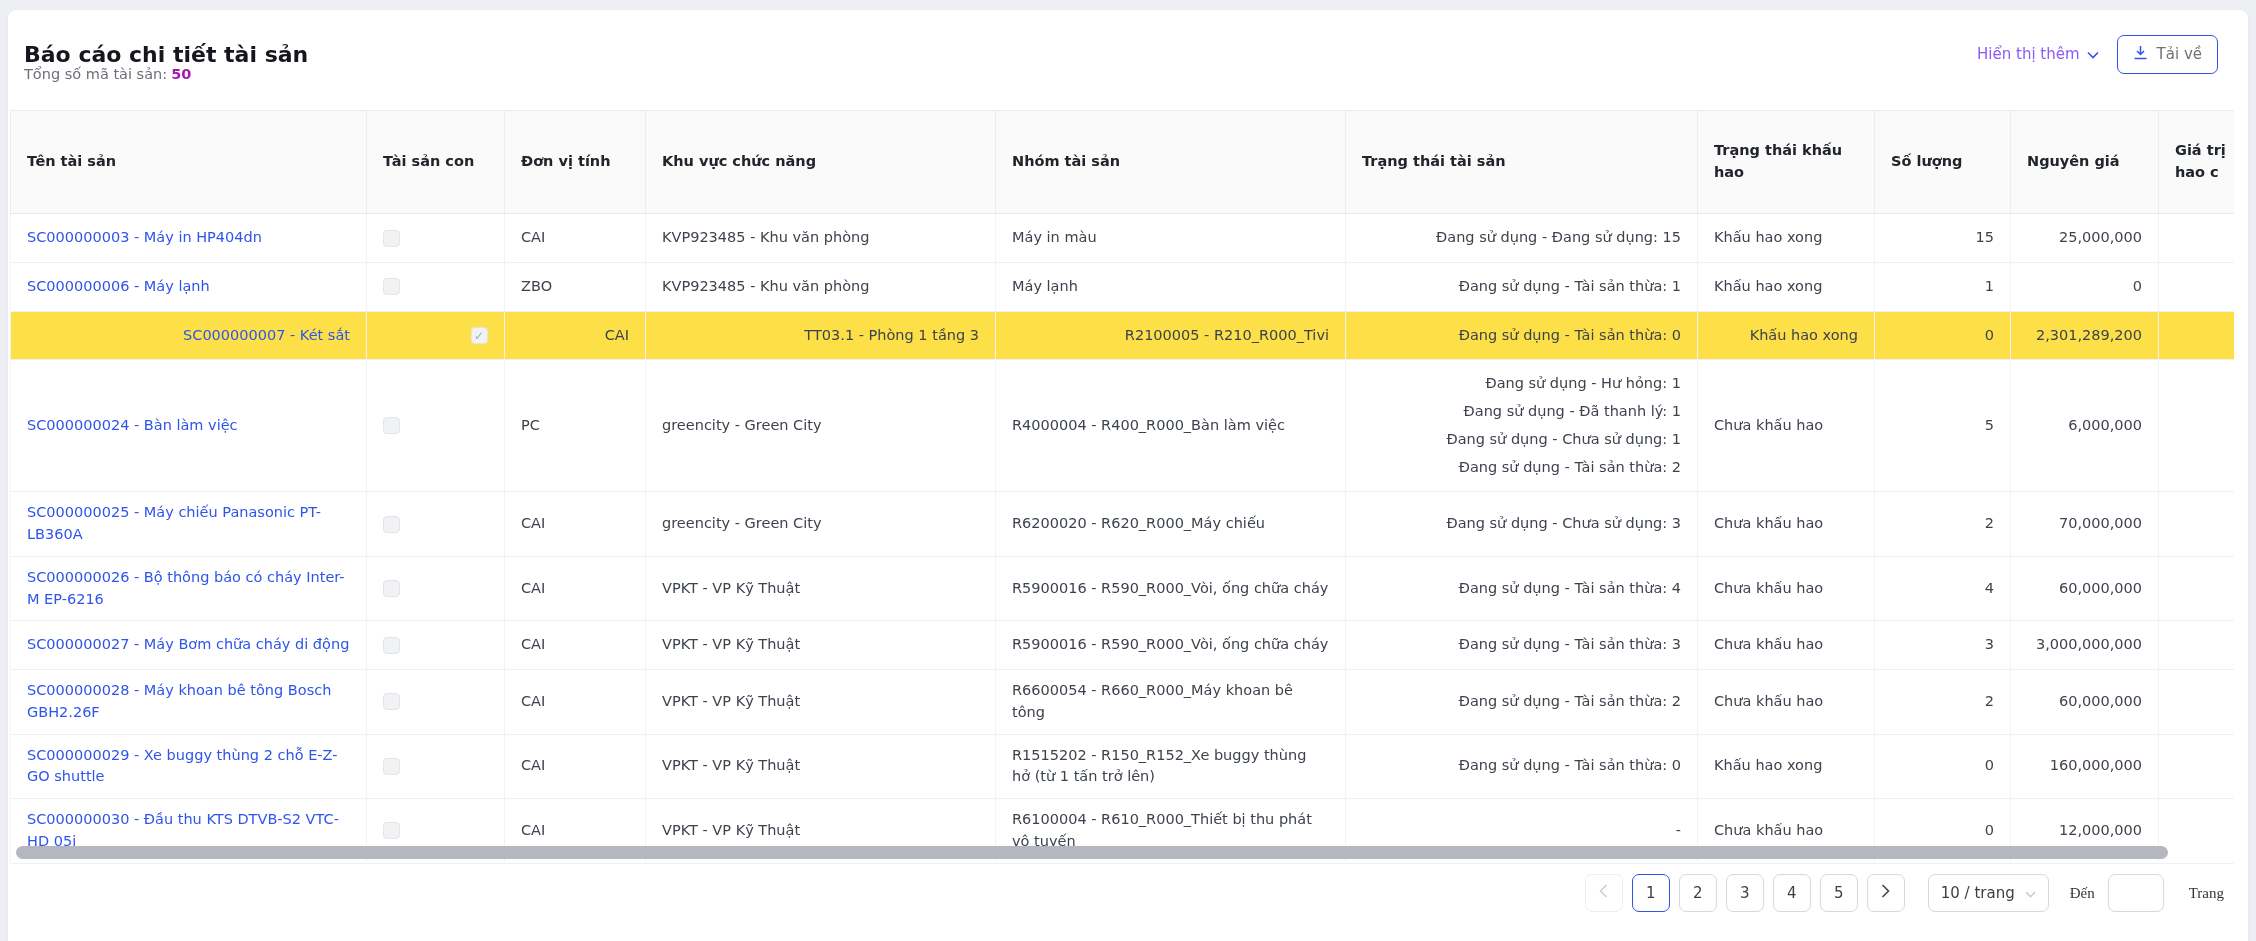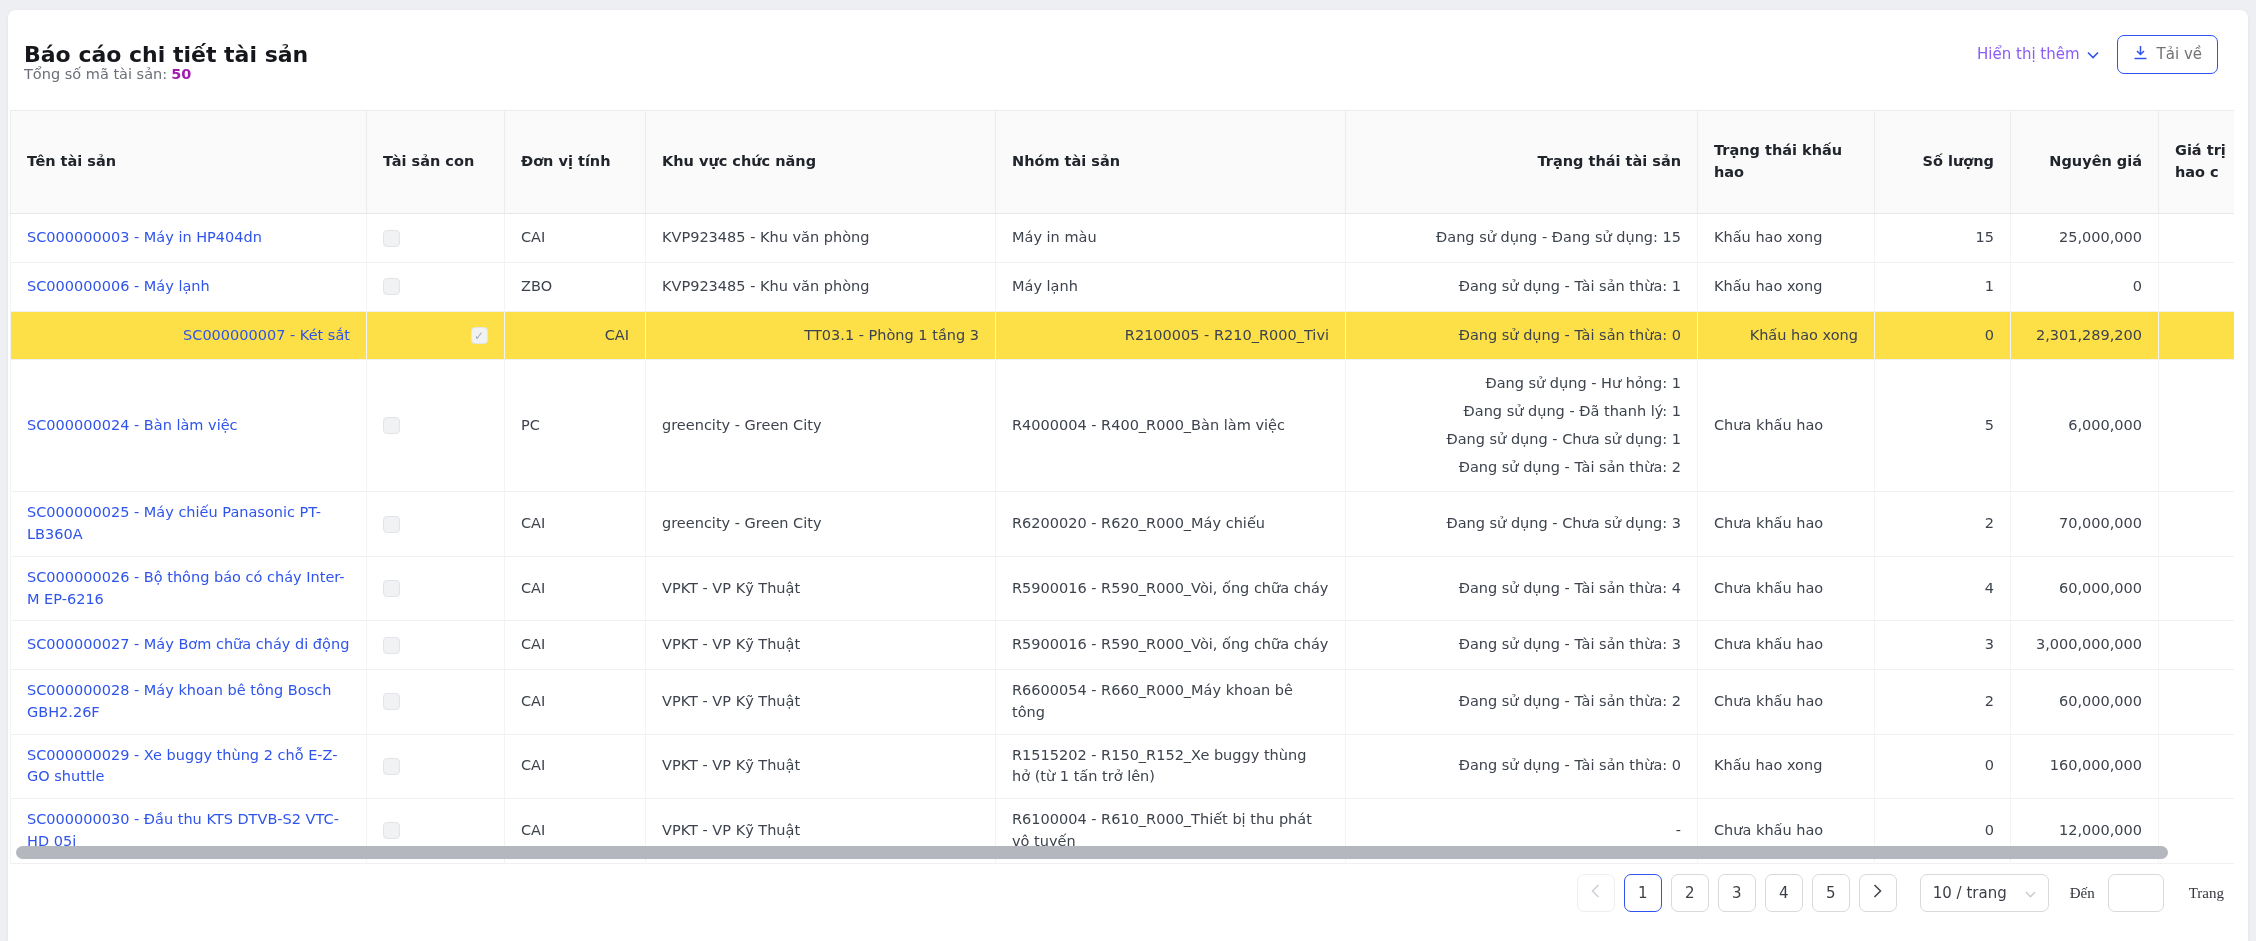--- a/index.html
+++ b/index.html
@@ -28,21 +28,21 @@
   .table-wrap { position:absolute; left:2px; top:100px; width:2224px; overflow:hidden; }
   table { border-collapse:separate; border-spacing:0; table-layout:fixed; width:2309px; }
   .col-name{width:357px} .col-child{width:138px} .col-unit{width:141px} .col-area{width:350px}
   .col-group{width:350px} .col-status{width:352px} .col-depreciation{width:177px}
   .col-qty{width:136px} .col-cost{width:148px} .col-remaining{width:160px}
 
   thead th { background:#fafafa; border-top:1px solid #ececec; border-bottom:1px solid #e7e7e7;
              border-right:1px solid #ececec; font-weight:700; font-size:14.5px; color:#20242b;
              padding:14px 16px; text-align:left; vertical-align:middle; height:104px; white-space:pre-line; line-height:1.5; }
   thead th:first-child { border-left:1px solid #ececec; }
-  thead th.align-right { text-align:right; }
+  thead th.align-right { }
 
   tbody td { border-bottom:1px solid #f0f0f0; border-right:1px solid #f3f3f3;
              padding:10px 16px; font-size:14.5px; color:#3d434d; vertical-align:middle; line-height:1.5;
              background:#fff; }
   tbody td:first-child { border-left:1px solid #f3f3f3; }
   tbody td.align-right { text-align:right; }
   tbody tr.hl td { background:#fde047;text-align:right; }
   tr[data-name="table-row"]:nth-child(1) td, tr[data-name="table-row"]:nth-child(2) td,
   tr[data-name="table-row"]:nth-child(3) td { height:44px; }
   .asset-link { color:#2f54eb; text-decoration:none; }
@@ -59,21 +59,21 @@
                    background:#b4b7be; border-radius:7px; cursor:pointer; }
 
   
   .pagination { position:absolute; top:864px; right:24px; display:flex; align-items:center; gap:9px; }
   .pg-item { min-width:38px; height:38px; border:1px solid #d9d9d9; border-radius:7px;
              background:#fff; display:flex; align-items:center; justify-content:center;
              font-size:15px; color:#3b3f46; cursor:pointer; font-family:inherit; }
   .pg-item.active { border-color:#2f54eb; }
   .pg-prev { border-color:#eeeeee; cursor:default; }
   .pg-pages { display:flex; gap:9px; }
-  .pg-size { display:flex; align-items:center; gap:18px; height:38px; padding:0 12px;
+  .pg-size { display:flex; align-items:center; gap:10px; height:38px; padding:0 12px;
              border:1px solid #d9d9d9; border-radius:7px; background:#fff; margin-left:14px;
              font-size:15px; color:#3b3f46; cursor:pointer; }
   .pg-jump-label { font-size:15px; color:#33363c; margin-left:12px;font-family:Liberation Serif, serif; }
   .pg-jump-input { width:56px; height:38px; border:1px solid #d9d9d9; border-radius:7px;
                    margin:0 4px; outline:none; font-family:inherit; font-size:15px; padding:0 8px; }
 </style>
 </head>
 <body>
 
 <div class="card" data-name="report-card">

